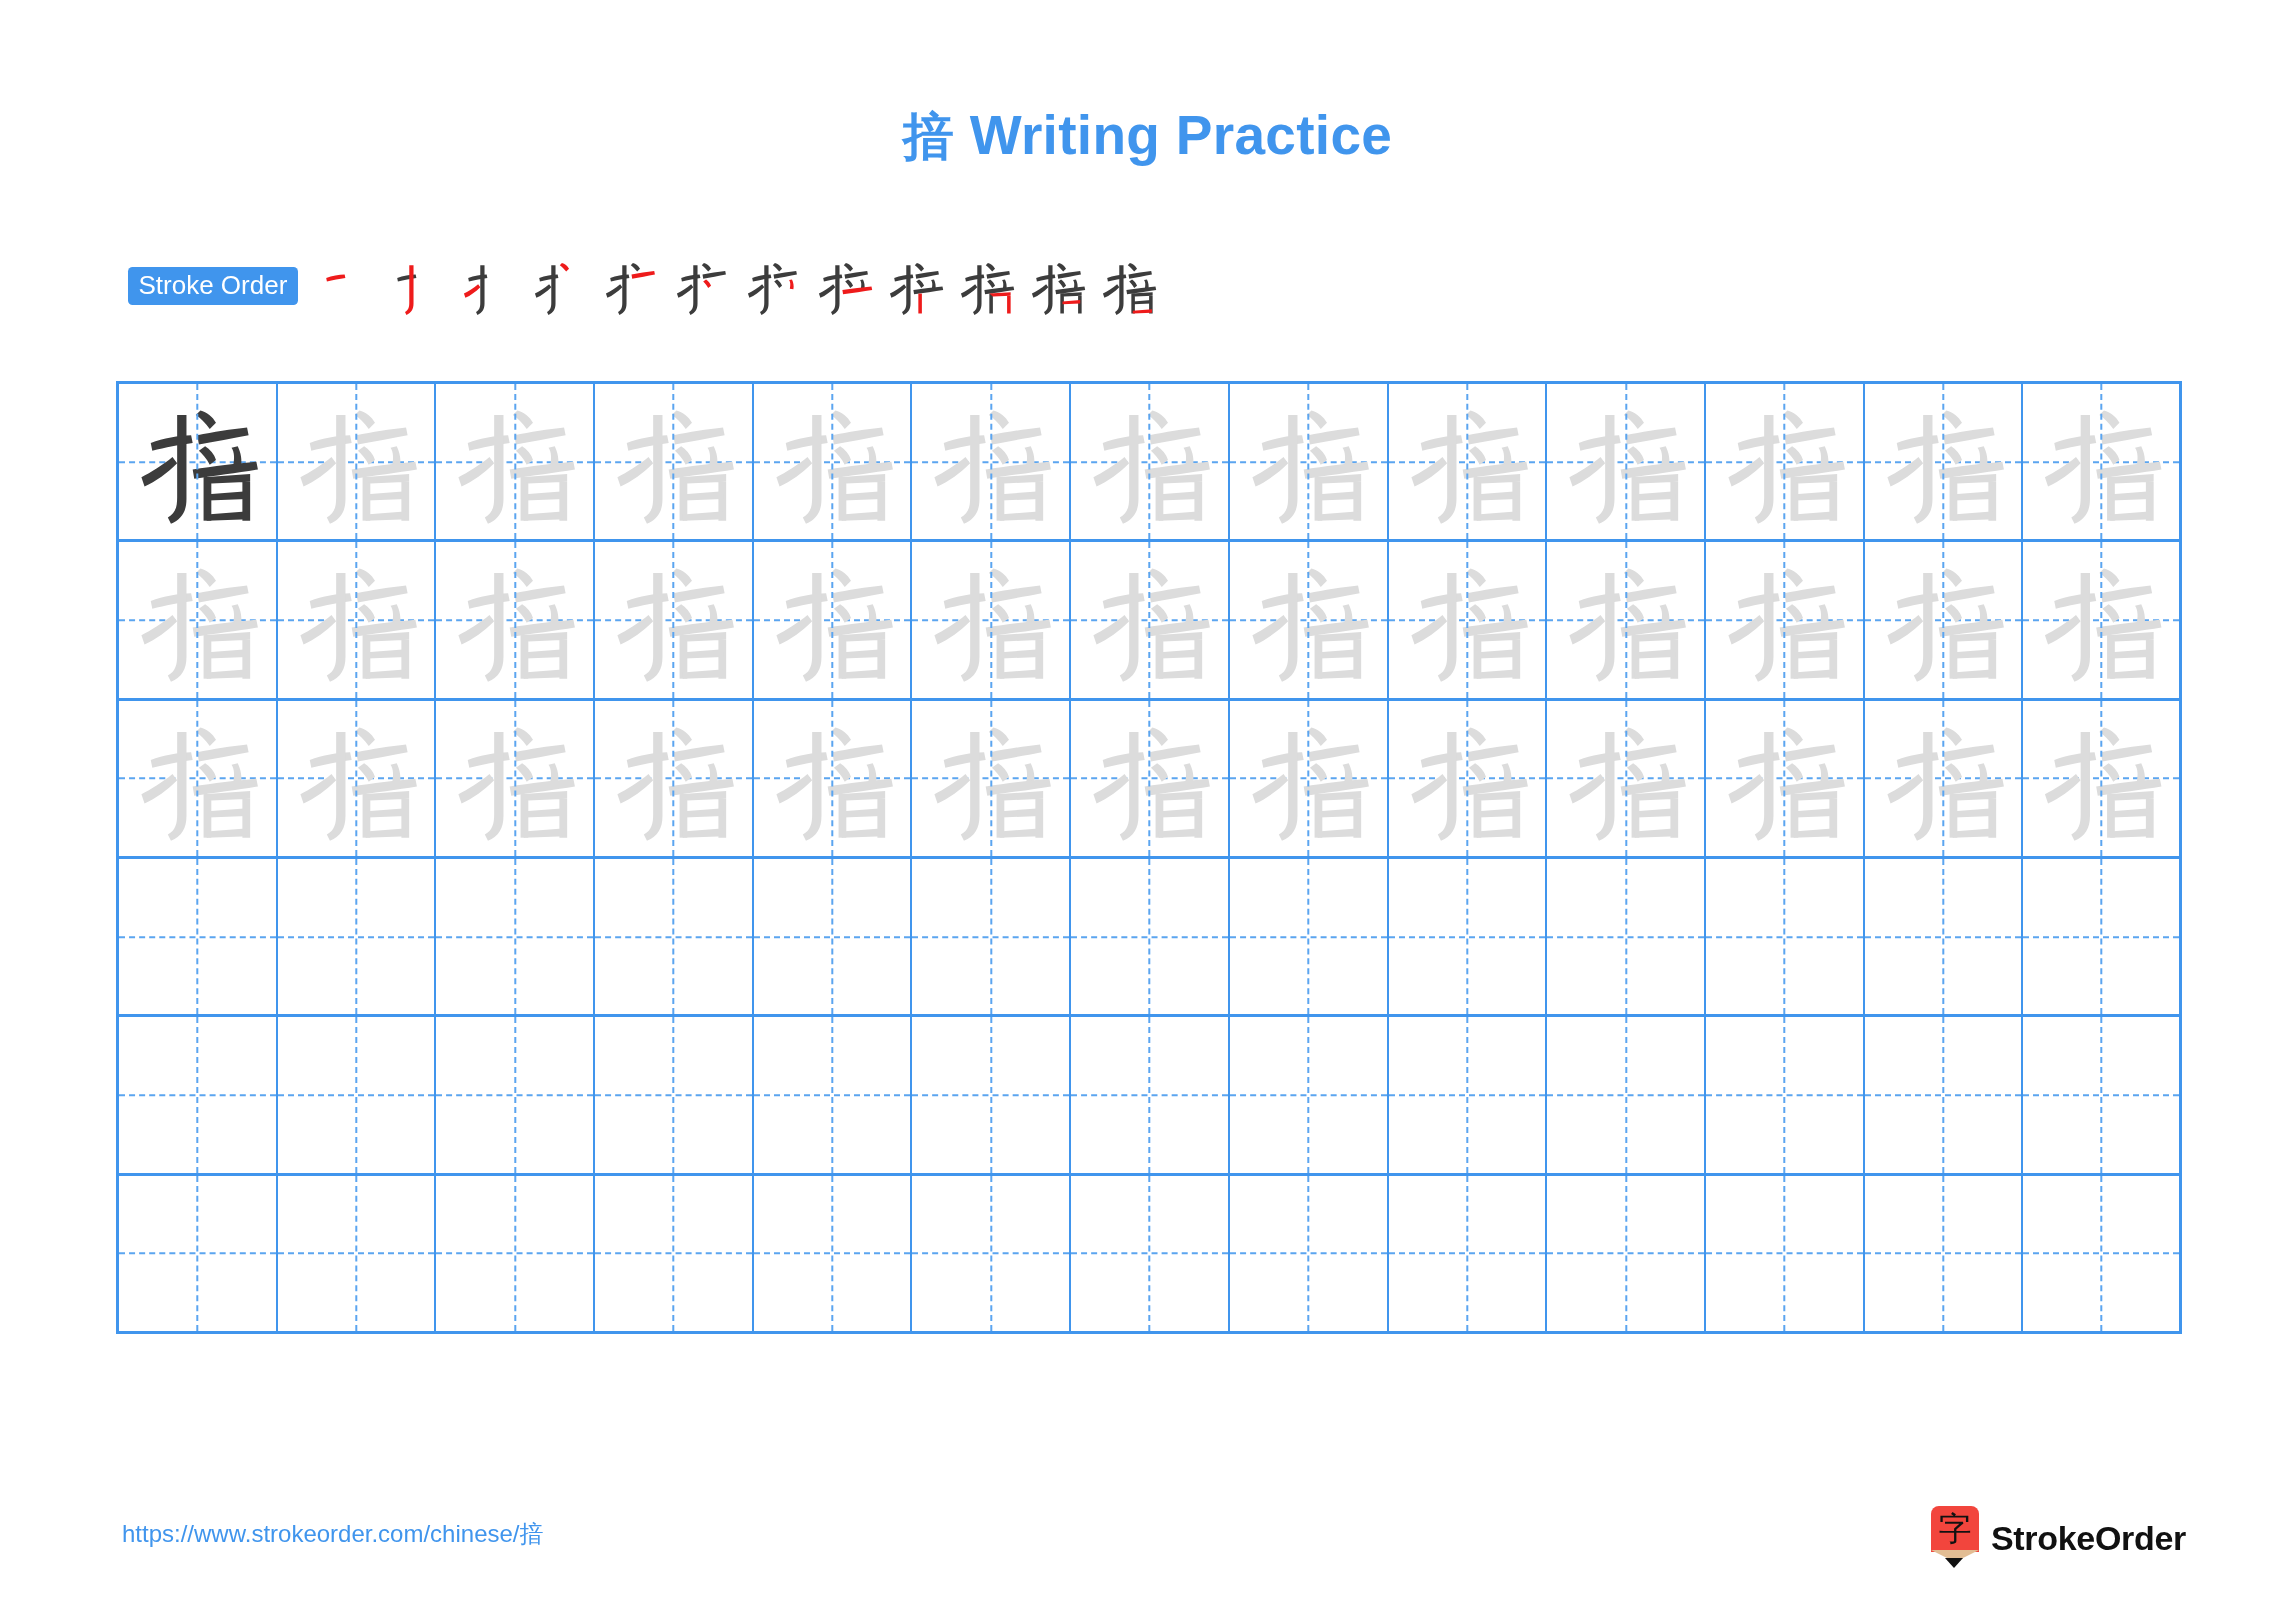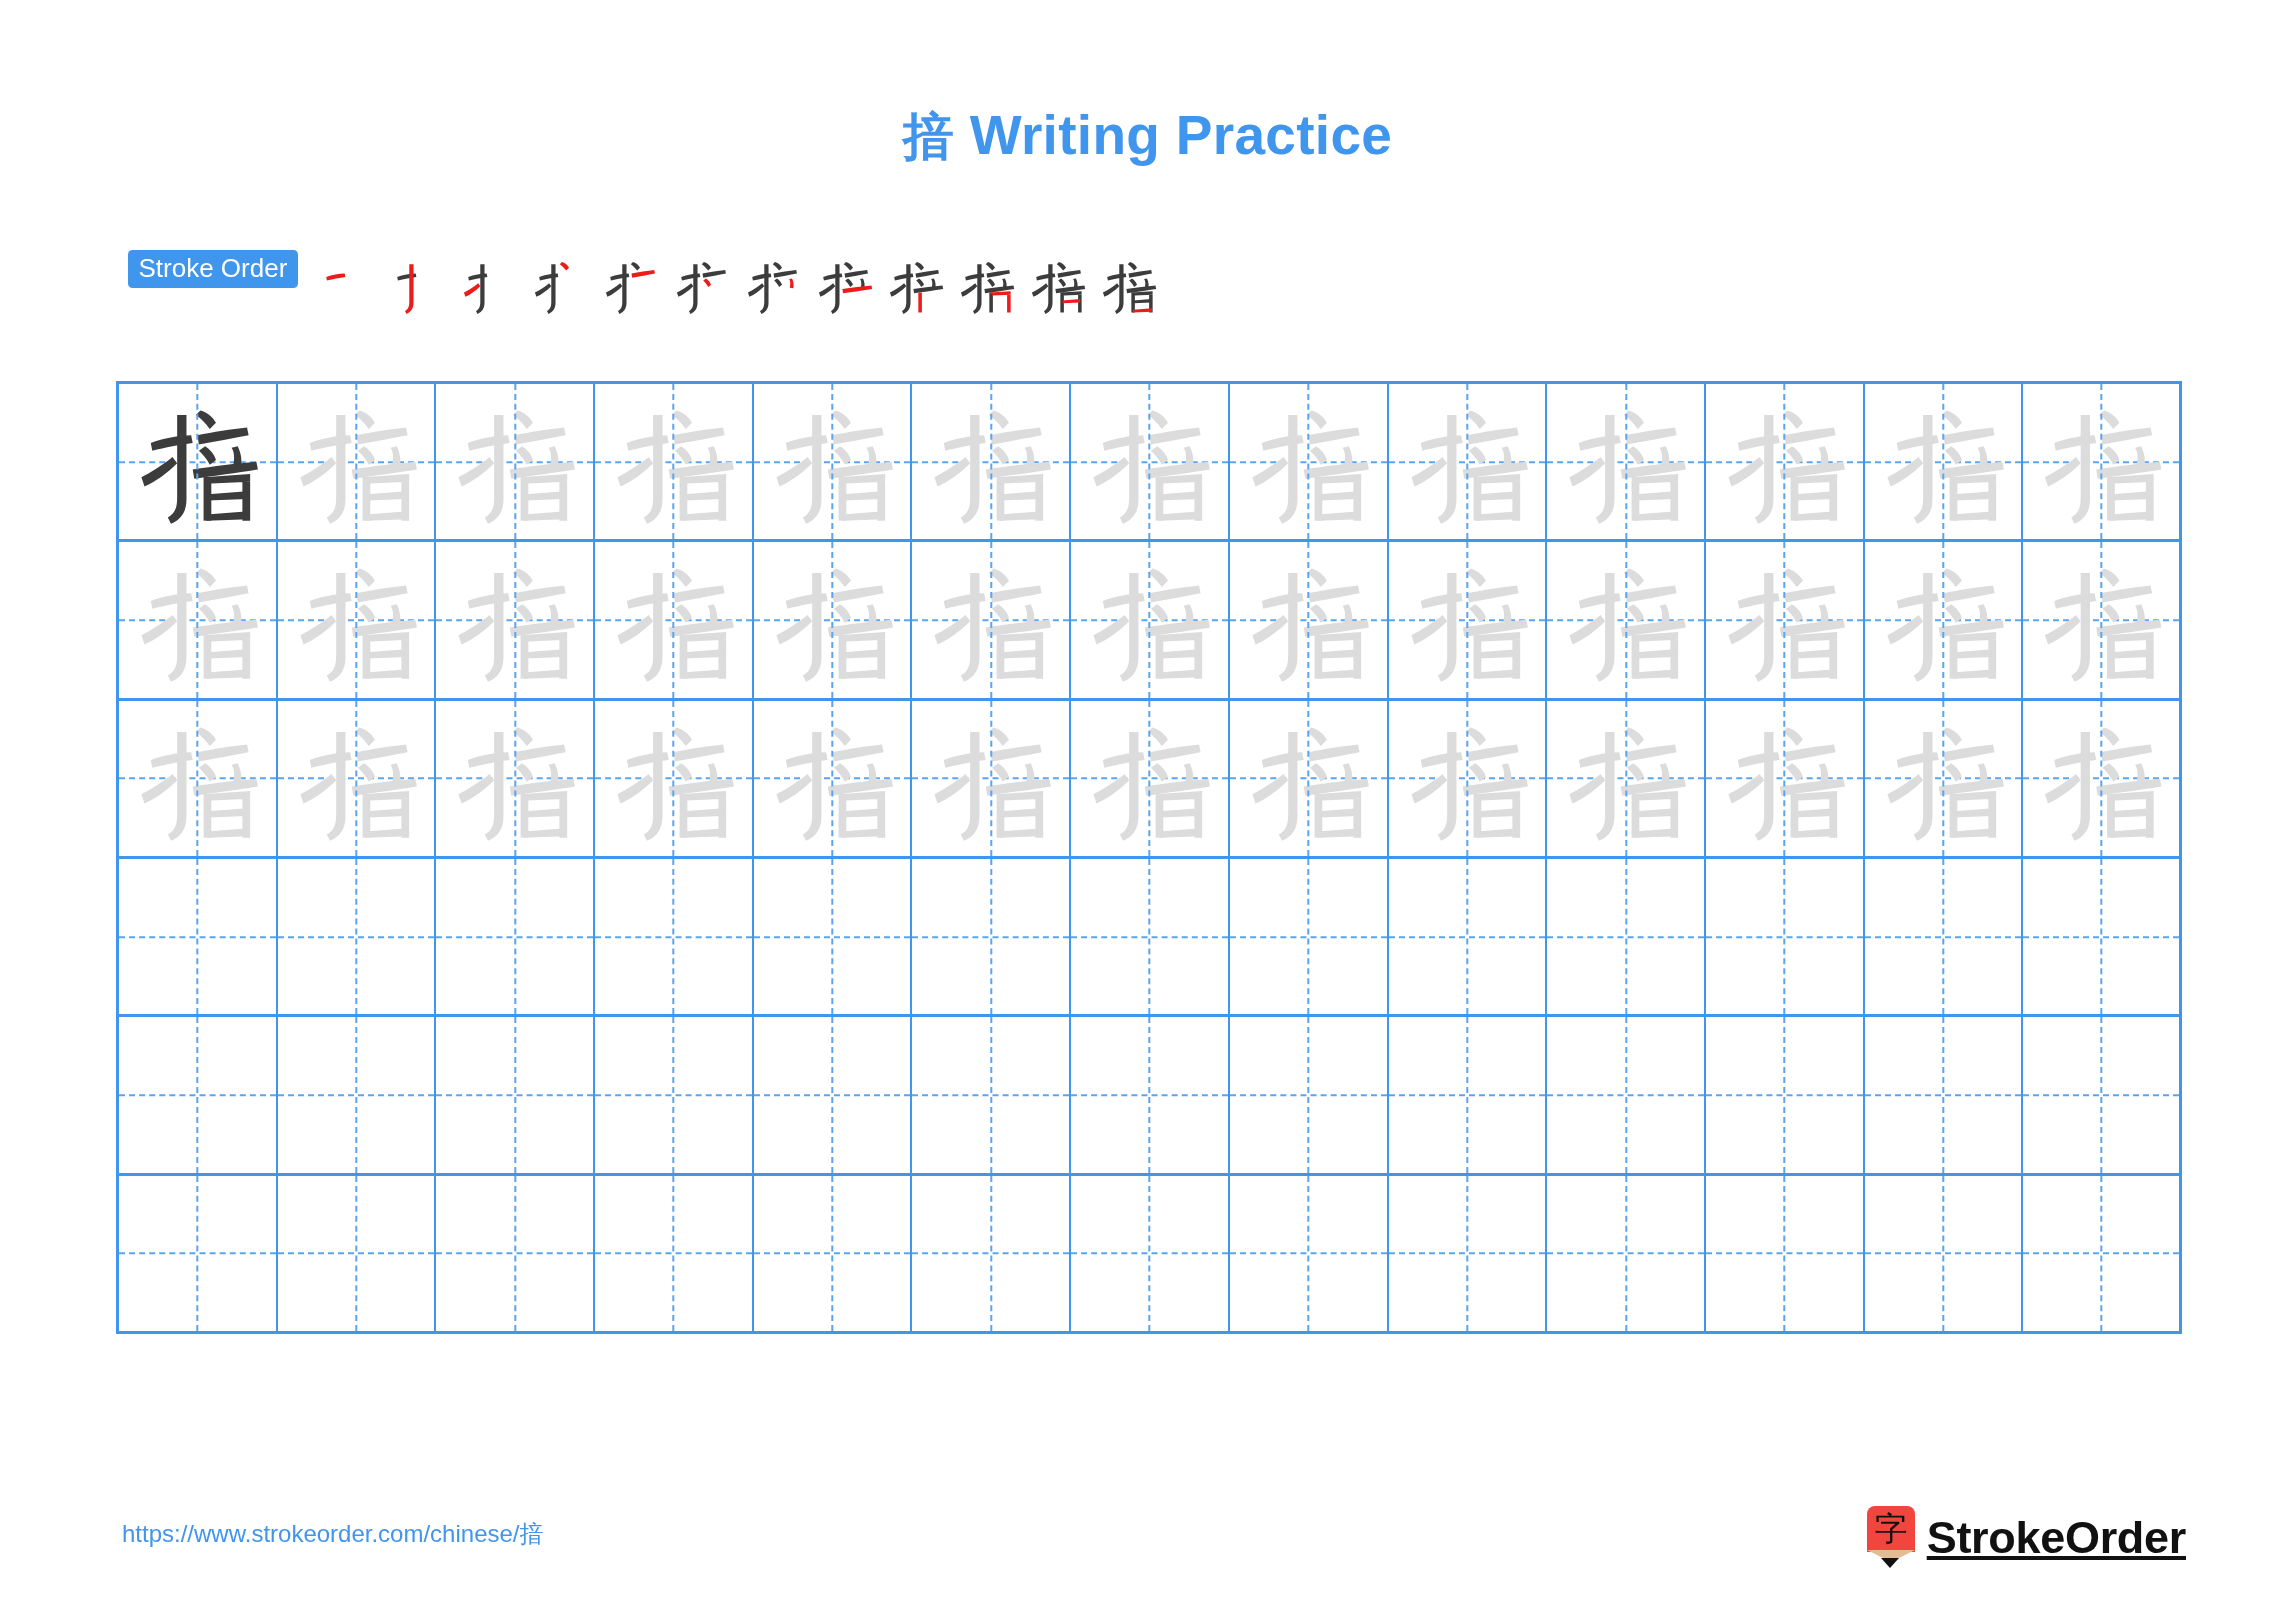--- a/index.html
+++ b/index.html
@@ -33,21 +33,21 @@
     font-family: "DejaVu Sans", sans-serif;
     font-size: 51px;
   }
 
   
   #stroke-order-row {
     position: absolute;
     top: 250px;
     left: 128px;
     display: flex;
-    align-items: flex-start;
+    align-items: center;
     height: 72px;
   }
   #stroke-order-badge {
     background: #4095ED;
     color: #ffffff;
     font-size: 26px;
     font-weight: 400;
     padding: 4.6px 10.5px 7.2px 10.5px;
     border-radius: 4.6px;
     line-height: 1;
@@ -192,26 +192,25 @@
     display: flex;
     align-items: center;
     justify-content: center;
     color: #111111;
     font-family: "DejaVu Sans", sans-serif;
     font-size: 33px;
     line-height: 1;
   }
   #logo-text {
     color: #111111;
-    font-size: 45px;
+    font-size: 34px;
     font-weight: bold;
     letter-spacing: -0.3px;
     line-height: 1;
     white-space: nowrap;
-    text-decoration: underline;
   }
 </style>
 </head>
 <body>
 
 <div id="title">
   <span class="t-char">揞</span><span> Writing Practice</span>
 </div>
 
 <div id="stroke-order-row">

